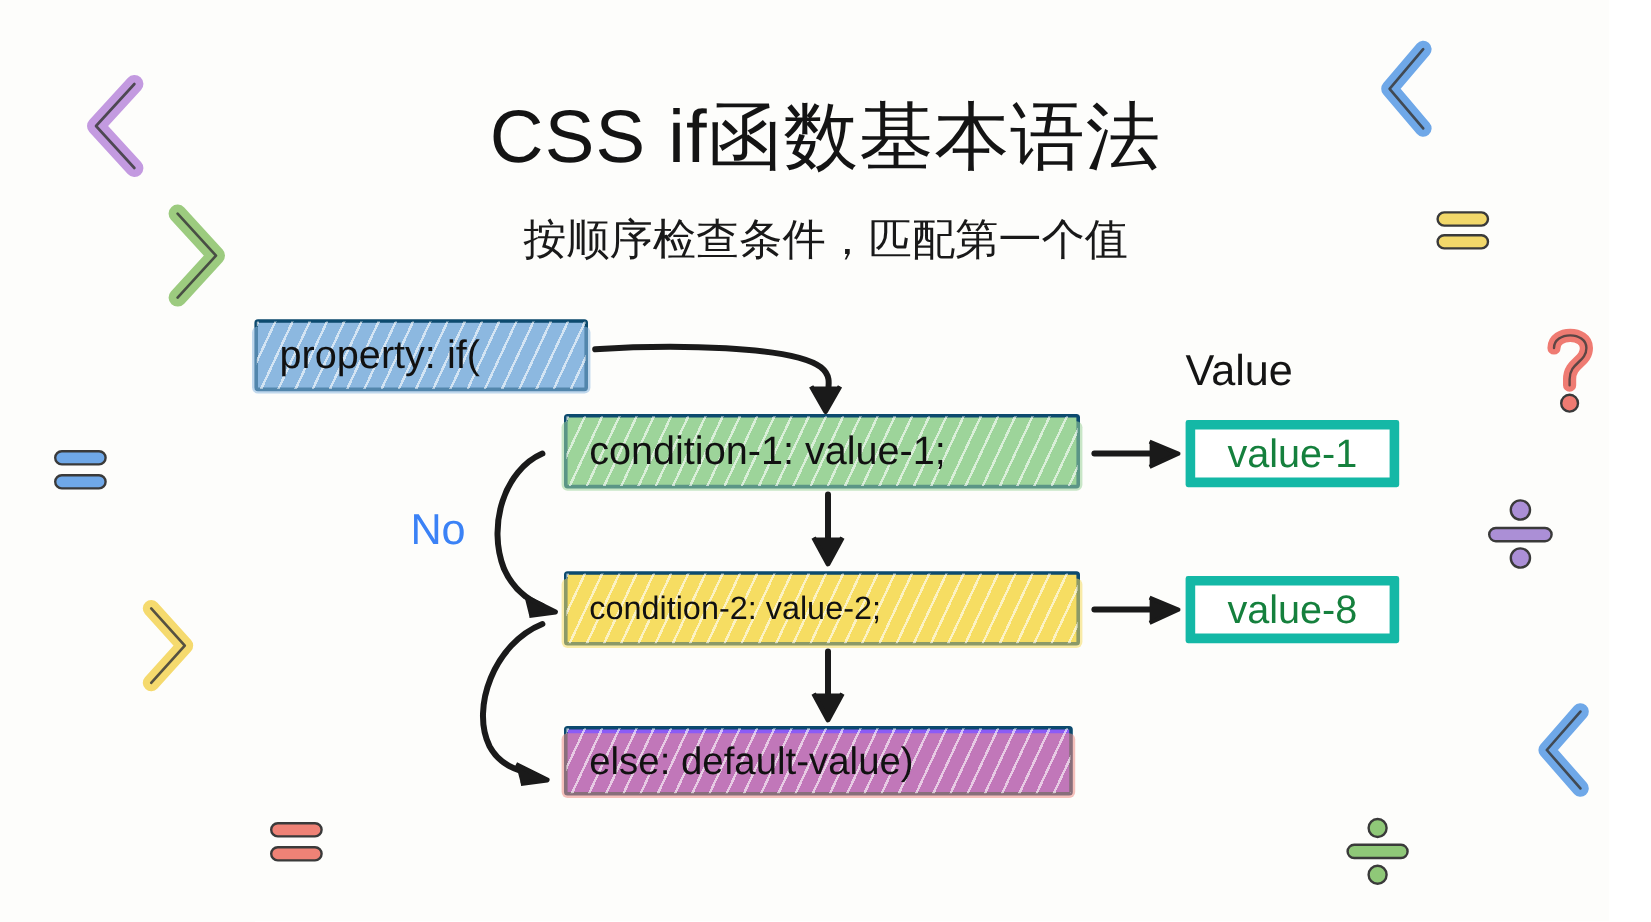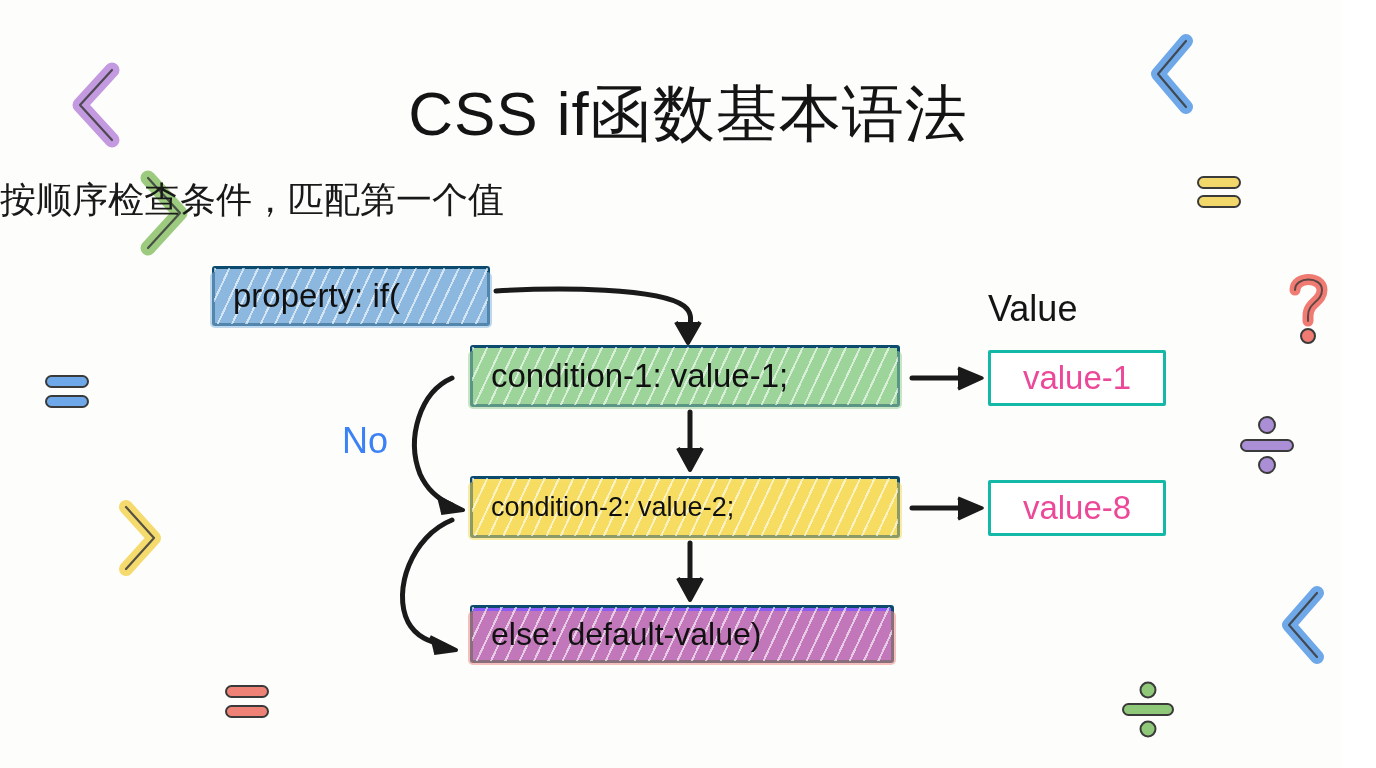--- a/index.html
+++ b/index.html
@@ -30,20 +30,21 @@
     font-weight: 400;
     letter-spacing: 1px;
     color: #141414;
     white-space: nowrap;
   }
   #subtitle {
     position: absolute;
     left: 0;
     top: 176px;
     width: 1376px;
+    text-align: center;
     font-family: "Liberation Sans", sans-serif;
     font-size: 36px;
     font-weight: 400;
     color: #191919;
     white-space: nowrap;
   }
 
   
   .box {
     position: absolute;
@@ -114,25 +115,25 @@
   }
   #box-else::after { background: #ef8e86; }
 
   .valbox {
     position: absolute;
     box-sizing: border-box;
     display: flex;
     align-items: center;
     justify-content: center;
     background: #ffffff;
-    border: 3px solid #14b8a6;
+    border: 8px solid #14b8a6;
     border-radius: 2px;
     font-family: "Liberation Sans", sans-serif;
     font-size: 33px;
-    color: #ec4899;
+    color: #15803d;
     white-space: nowrap;
   }
   #val-1 { left: 988px; top: 350px; width: 178px; height: 56px; }
   #val-2 { left: 988px; top: 480px; width: 178px; height: 56px; }
 
   #value-header {
     position: absolute;
     left: 988px; top: 288px; width: 178px;
     text-align: left;
     font-family: "Liberation Sans", sans-serif;

